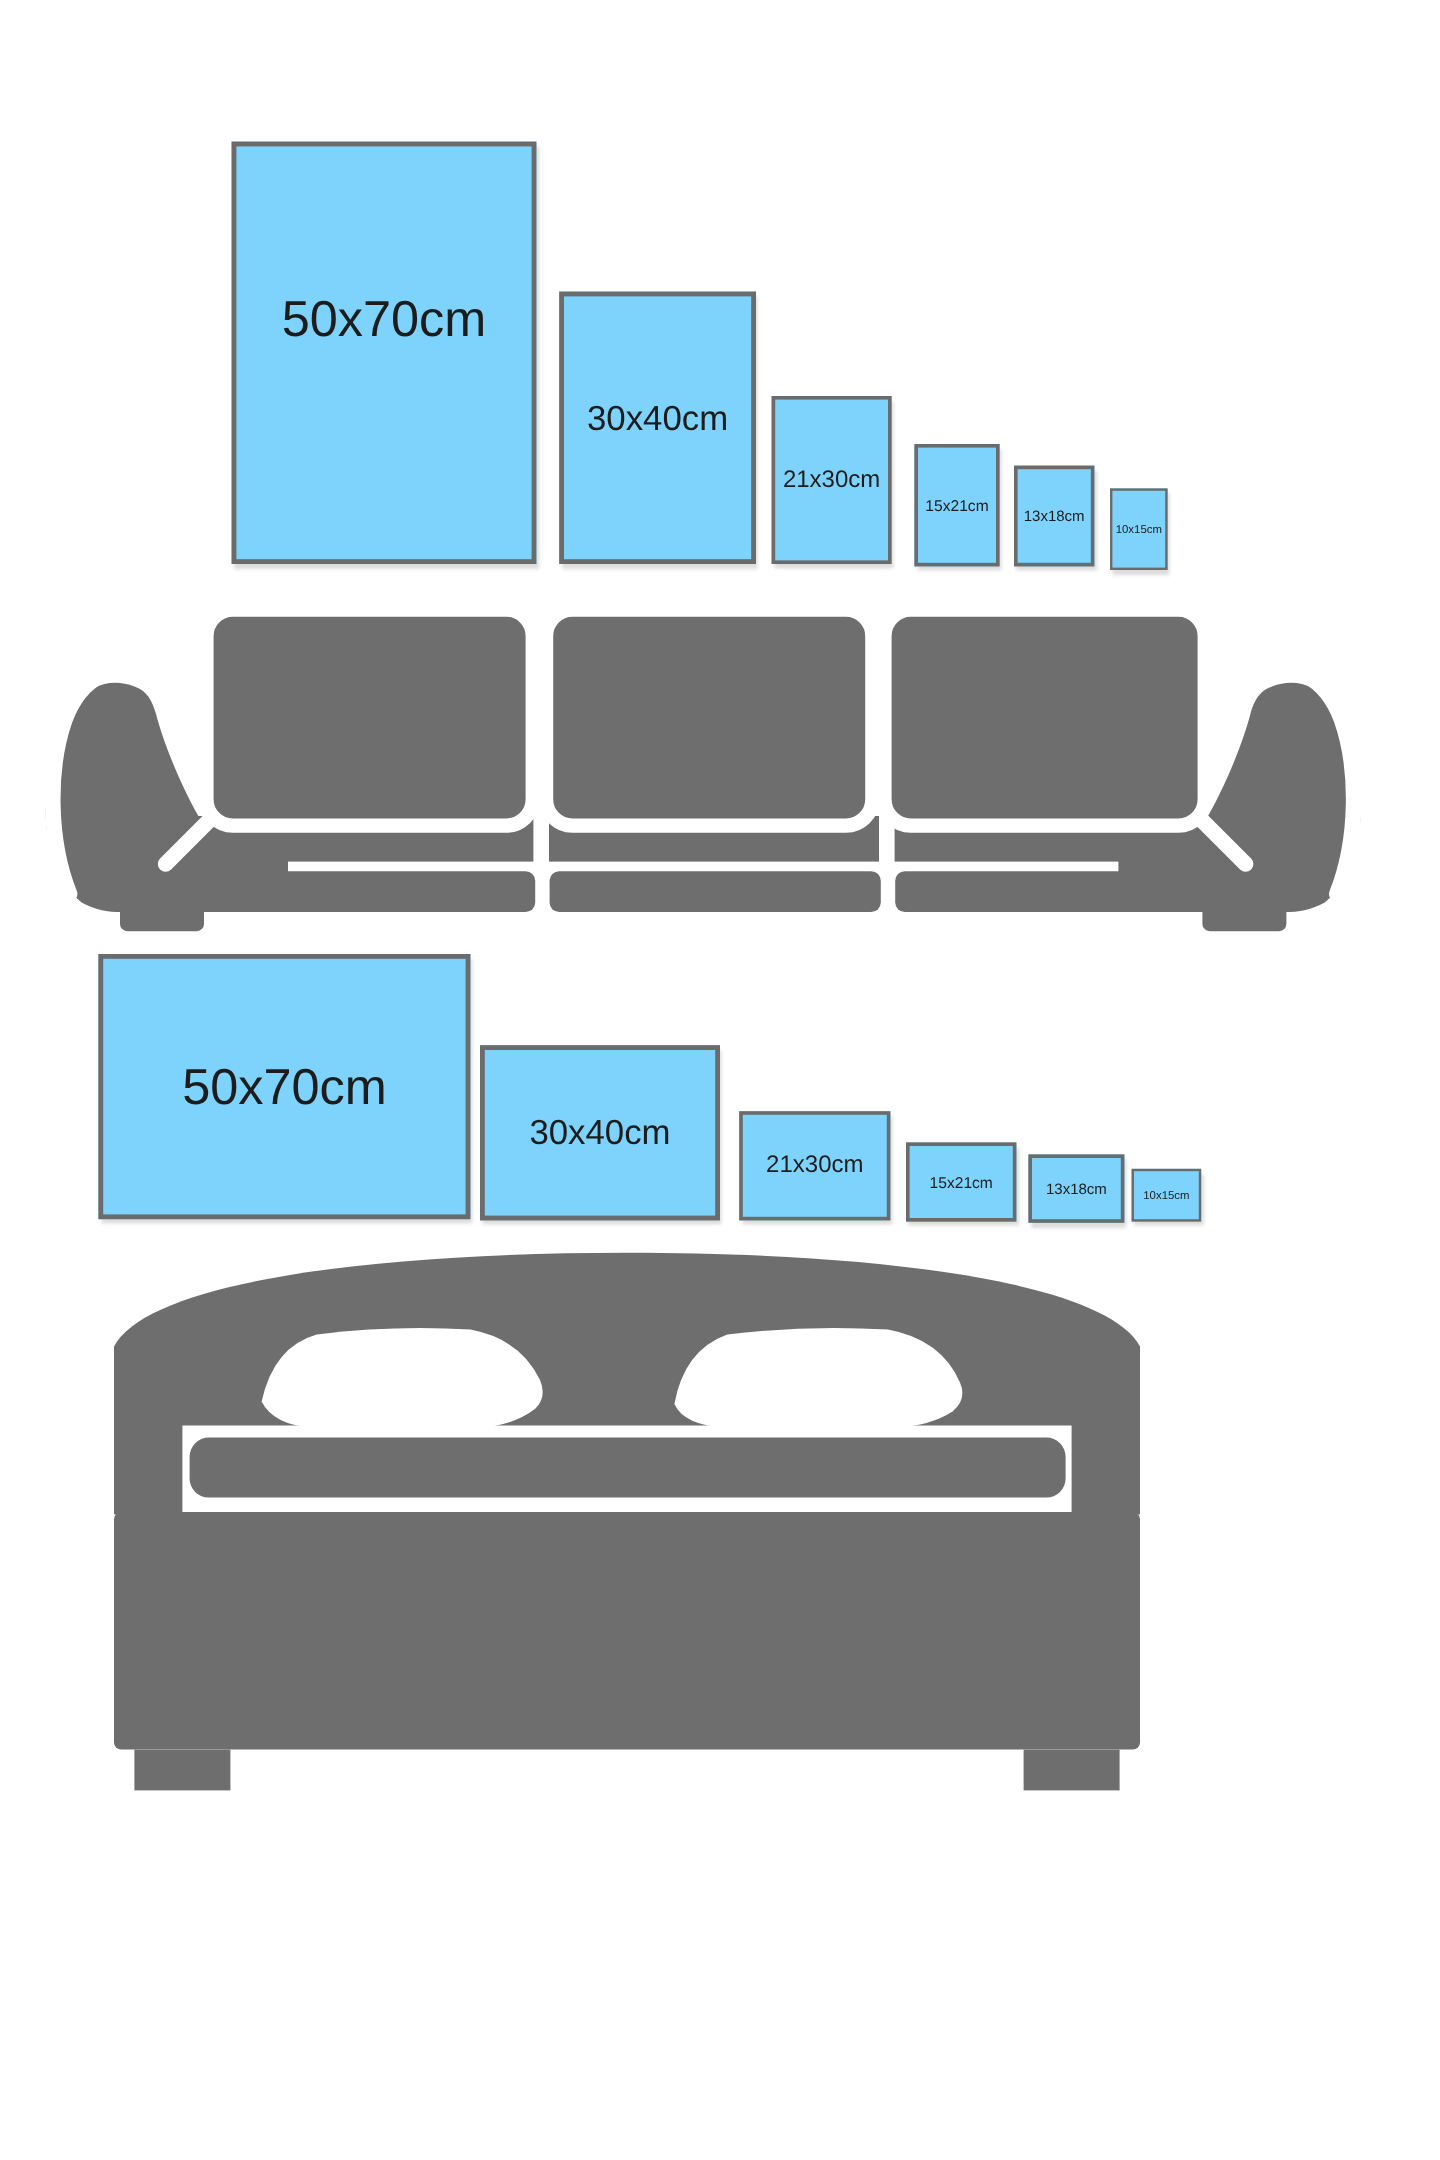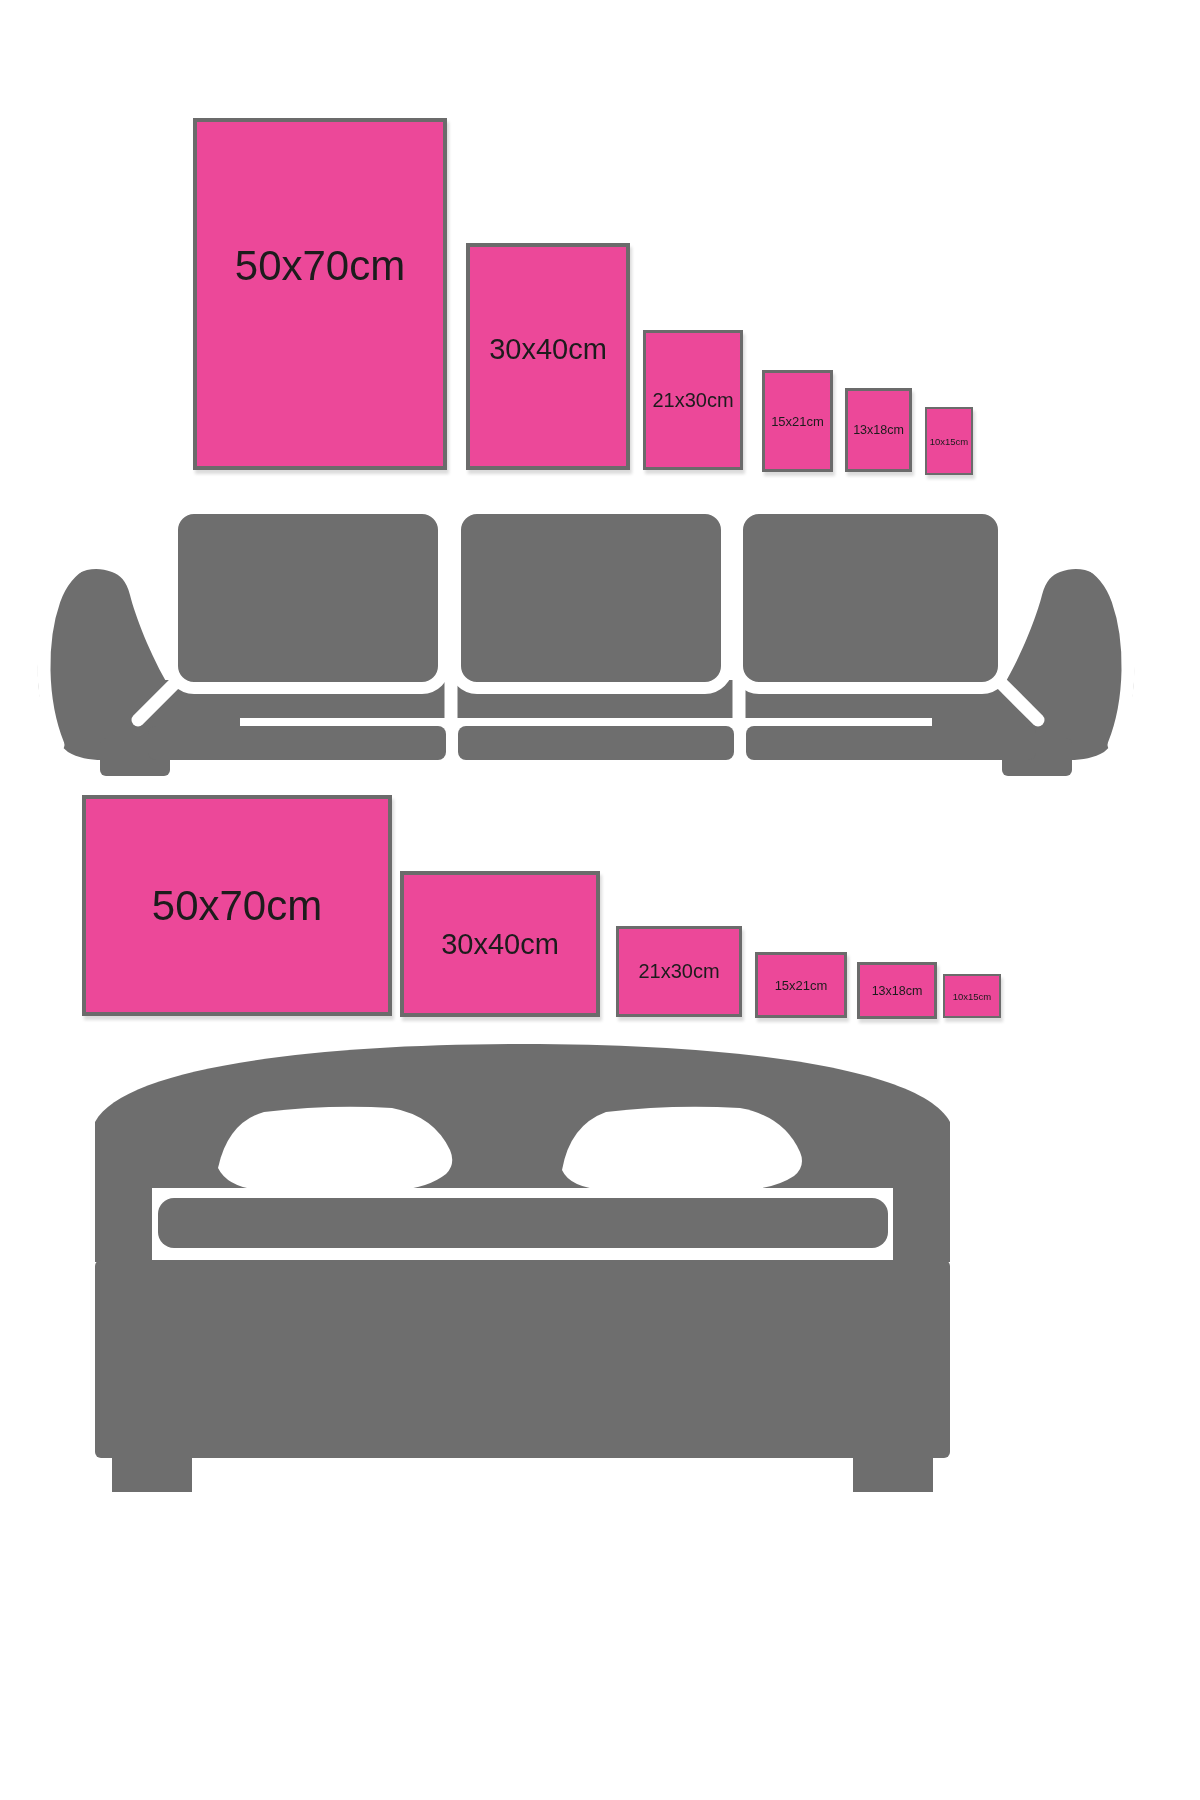--- a/index.html
+++ b/index.html
@@ -1,21 +1,21 @@
 <!DOCTYPE html>
 <html><head>
 <meta charset="utf-8">
 <style>
   html,body{margin:0;padding:0;}
   body{
     width:1200px;height:1800px;position:relative;background:#ffffff;
     font-family:"Liberation Sans", sans-serif;overflow:hidden;
   }
   .frame{
-    position:absolute;box-sizing:border-box;background:#ec4899;
+    position:absolute;box-sizing:border-box;background:#7dd3fc;
     border:4px solid #6b6b6b;display:flex;align-items:center;justify-content:center;
     box-shadow:2px 4px 3px rgba(0,0,0,0.14);
   }
   .frame .lbl{color:#1c1c1c;white-space:nowrap;}
   
   .t0{left:193px;top:118px;width:254px;height:352px;}
   .t0 .lbl{font-size:42px;margin-bottom:56px;}
   .t1{left:466px;top:243px;width:164px;height:227px;}
   .t1 .lbl{font-size:29px;margin-bottom:14px;}
   .t2{left:643px;top:330px;width:100px;height:140px;border-width:3px;}

